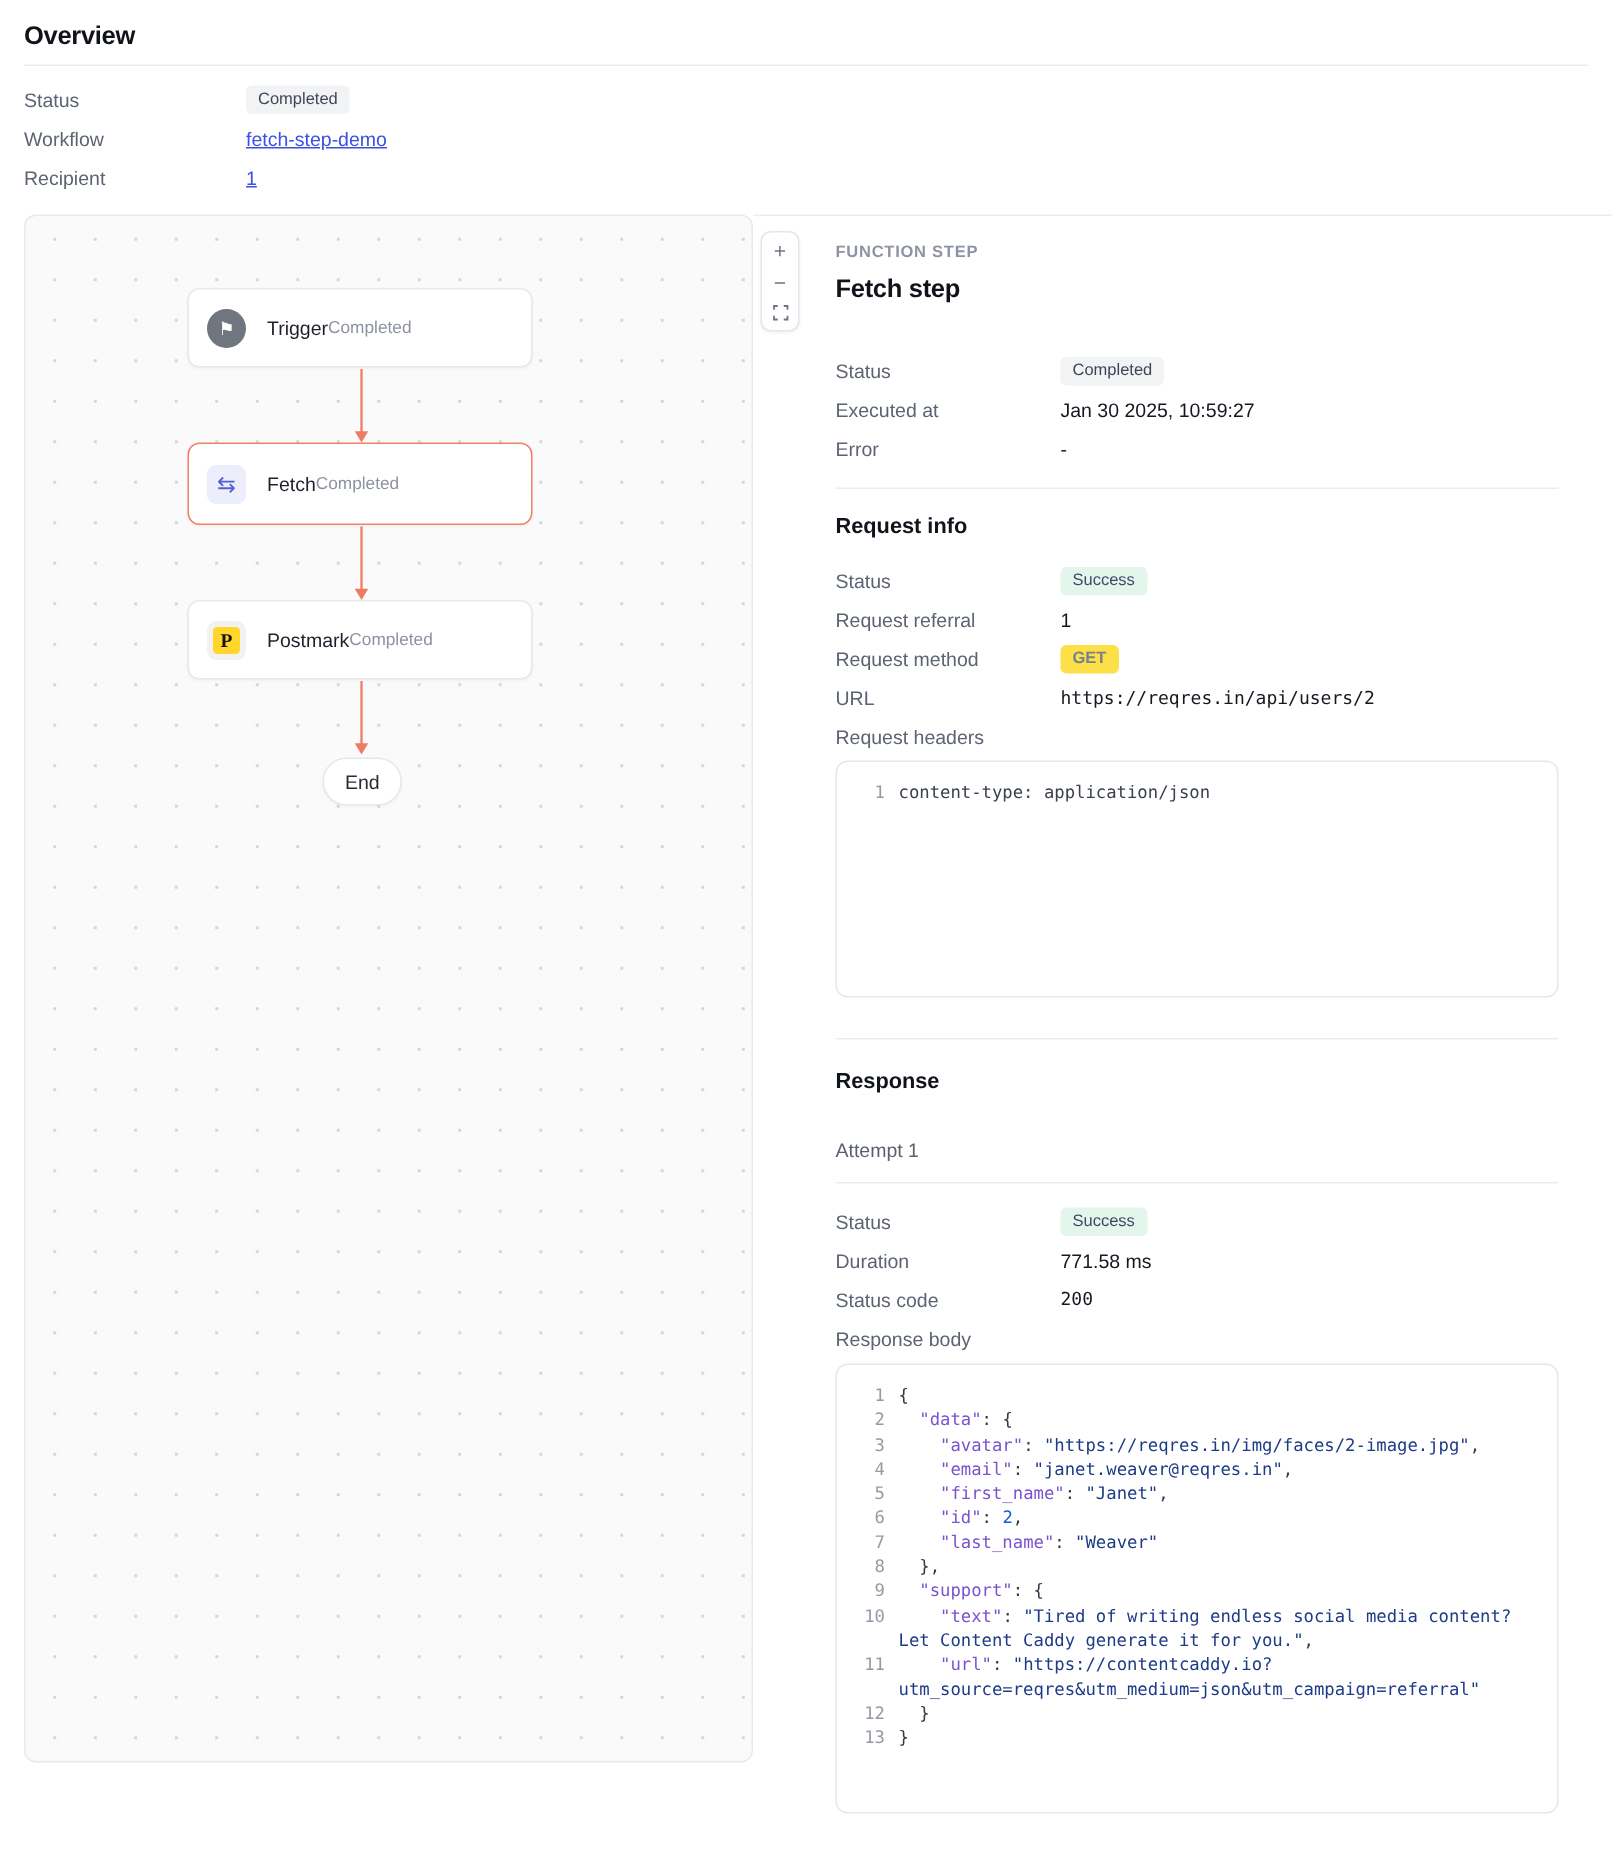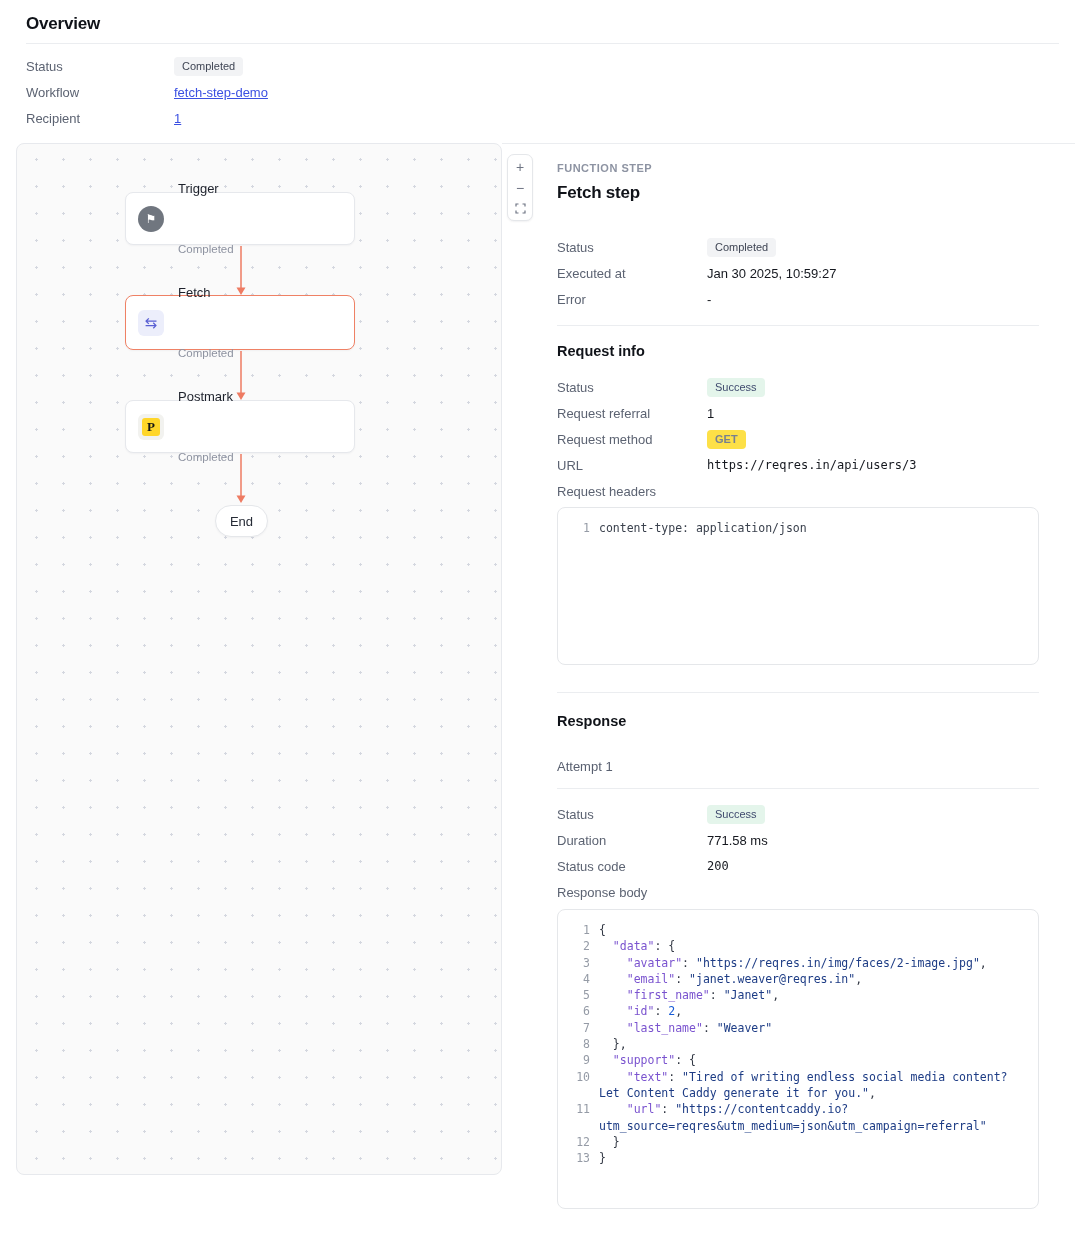--- a/index.html
+++ b/index.html
@@ -1,21 +1,21 @@
 <!DOCTYPE html>
 <html><head>
 <meta charset="utf-8">
 <style>
   html,body{margin:0;padding:0;}
   body{
     width:1075px;height:1235px;overflow:hidden;background:#ffffff;
     font-family:"Liberation Sans", sans-serif;color:#15181f;
     -webkit-font-smoothing:antialiased;
   }
-  .page{padding:14px 16px 0 26px;}
+  .page{padding:14px 16px 0 16px;}
   .section-title{font-size:17px;font-weight:700;color:#101319;margin:0;letter-spacing:-0.2px;}
   .hr{border-top:1px solid #ebedf0;}
   .hr.after-title{margin-top:9px;}
   .kv-rows{margin-top:9px;}
   .kv{display:flex;align-items:center;height:26px;}
   .kv .lbl{width:148px;flex:none;font-size:13px;color:#5c6372;}
   .kv .val{font-size:13px;color:#15181f;display:flex;align-items:center;gap:7px;}
   .mono{font-family:"DejaVu Sans Mono", monospace;font-size:12px;color:#1a1d24;}
   .badge{display:inline-block;font-size:11px;font-weight:500;line-height:13px;padding:3px 8px;border-radius:4px;}
   .badge-gray{background:#f2f3f5;color:#3f4554;}
@@ -50,21 +50,21 @@
     padding:0 12px;gap:14px;box-shadow:0 1px 2px rgba(16,24,40,.04);cursor:pointer;
   }
   .node.selected{border:1.5px solid #ef8165;}
   .n-icon{width:26px;height:26px;flex:none;display:flex;align-items:center;justify-content:center;}
   .icon-circle{border-radius:50%;background:#70767f;color:#fff;font-size:12px;}
   .icon-square{border-radius:6px;background:#eceefb;color:#595fd3;font-size:15px;}
   .icon-frame{border-radius:6px;background:#f2f2ef;}
   .icon-postmark{width:18px;height:18px;border-radius:3px;background:#ffd629;color:#141414;
     display:flex;align-items:center;justify-content:center;
     font-family:"Liberation Serif", serif;font-weight:700;font-size:13px;}
-  .n-text{display:flex;flex-direction:column;gap:44px;}
+  .n-text{display:flex;flex-direction:row;}
   .n-title{font-size:13px;font-weight:500;color:#1d212b;line-height:16px;}
   .n-sub{font-size:11.5px;color:#8d92a0;line-height:14px;margin-top:1px;}
   .end-pill{
     position:absolute;left:198px;top:361px;width:53px;height:32px;box-sizing:border-box;
     background:#fff;border:1px solid #e5e7ea;border-radius:16px;
     display:flex;align-items:center;justify-content:center;
     font-size:13px;font-weight:500;color:#262b36;box-shadow:0 1px 2px rgba(16,24,40,.04);
   }
   .edges{position:absolute;left:0;top:0;pointer-events:none;}
 
@@ -218,21 +218,21 @@
         <div class="prow">
           <span class="lbl">Request referral</span>
           <span class="val">1</span>
         </div>
         <div class="prow">
           <span class="lbl">Request method</span>
           <span class="val"><span class="badge badge-method">GET</span></span>
         </div>
         <div class="prow">
           <span class="lbl">URL</span>
-          <span class="val mono">https://reqres.in/api/users/3</span>
+          <span class="val mono">https://reqres.in/api/users/2</span>
         </div>
         <div class="prow">
           <span class="lbl">Request headers</span>
         </div>
       </div>
 
       <div class="codebox headers">
           <div class="code-line">
             <span class="ln">1</span>
             <span class="lc"><span class="tk-t">content-type: application/json</span></span>

